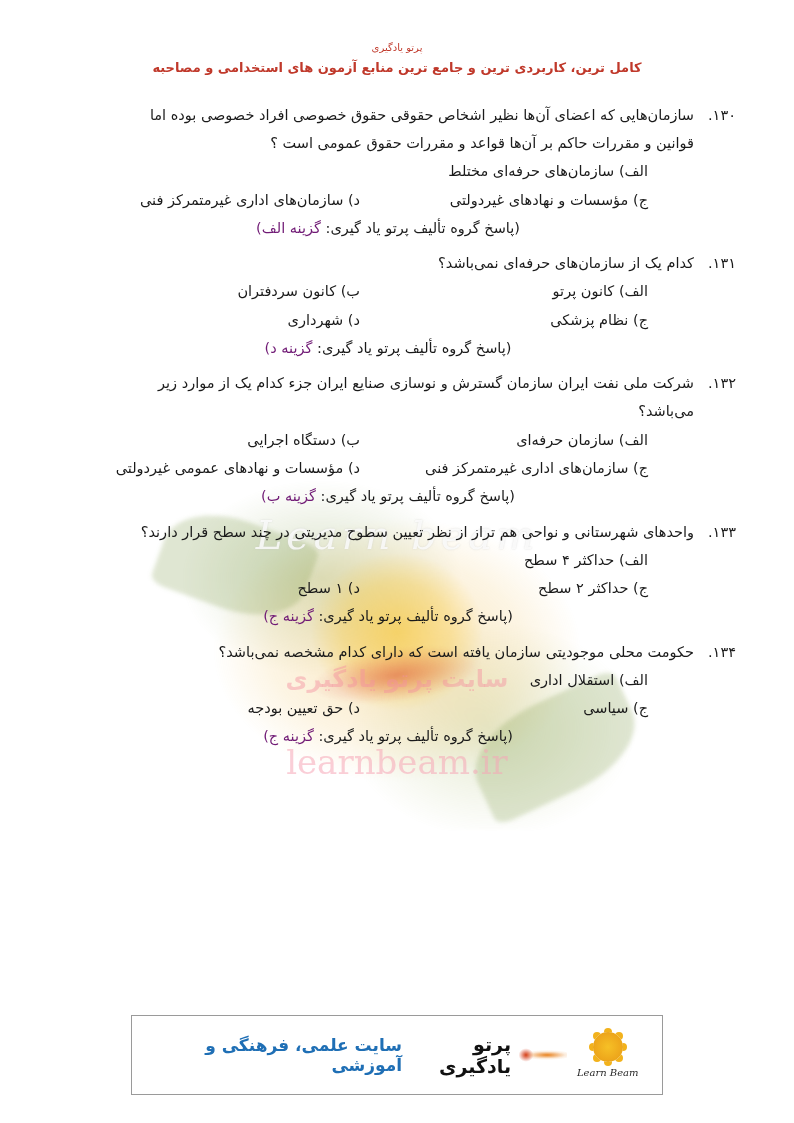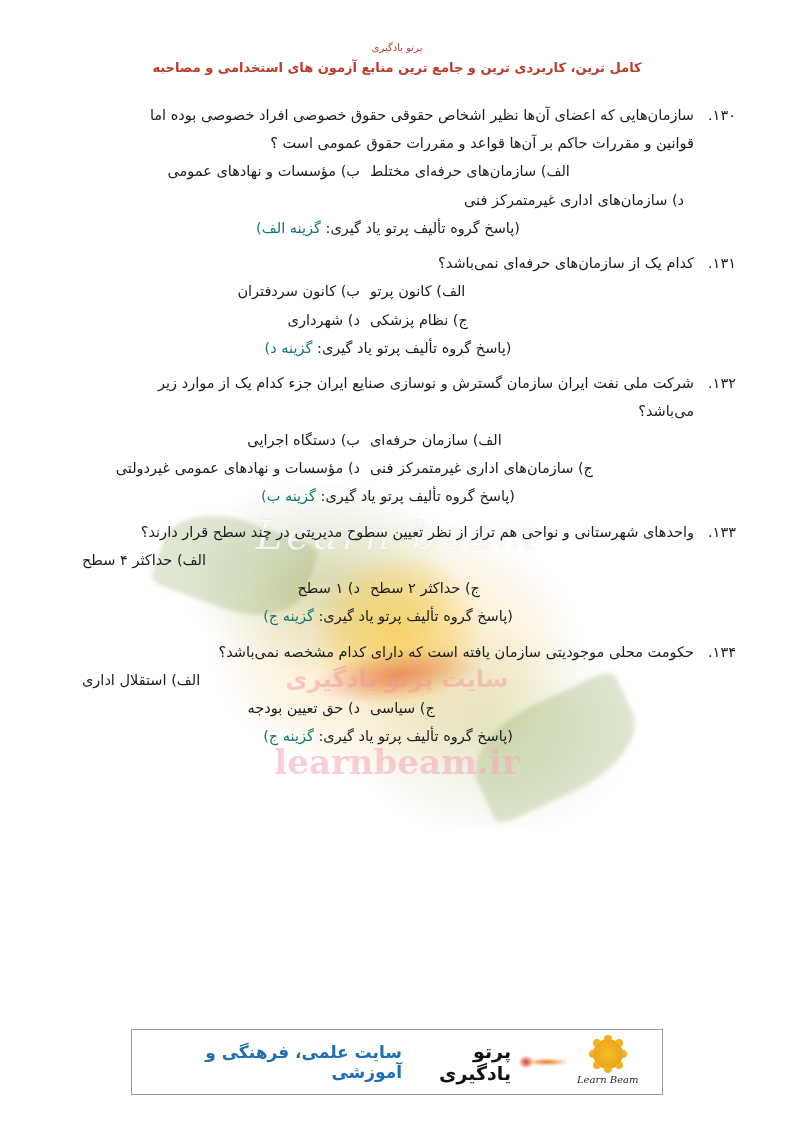--- a/index.html
+++ b/index.html
@@ -77,21 +77,20 @@
   }
   .wm-text-site {
     position: absolute;
     left: 50%;
     top: 742px;
     transform: translateX(-50%);
     font-family: "DejaVu Serif", serif;
     font-size: 34px;
     color: rgba(246,166,182,0.55);
     white-space: nowrap;
-    font-weight: bold;
   }
 
   
   .page {
     position: relative;
     z-index: 1;
     padding: 40px 52px 0 52px;
     box-sizing: border-box;
     height: 100%;
   }
@@ -142,39 +141,39 @@
   .opt-row {
     display: flex;
     flex-direction: row;
     padding-right: 48px;
     padding-left: 30px;
   }
   .opt-cell {
     flex: 1 1 50%;
     white-space: nowrap;
   }
-  .opt-cell.right { text-align: left; padding-right: 46px;}
+  .opt-cell.right { text-align: right; padding-right: 46px;}
   .opt-cell.left  { text-align: right; padding-right: 10px;}
 
   .answer-row {
     padding-right: 48px;
     padding-left: 30px;
     text-align: center;
   }
   .answer-label { color: #1a1a1a; }
-  .answer-value { color: #0f766e; }
+  .answer-value { color: #701a75; }
 
   
   .footer {
     position: absolute;
     left: 50%;
     transform: translateX(-50%);
     bottom: 28px;
     width: 532px;
-    height: 66px;
+    height: 80px;
     border: 1px solid #9a9a9a;
     background: #ffffff;
     display: flex;
     flex-direction: row-reverse;
     align-items: center;
     justify-content: space-between;
     padding: 0 14px;
     box-sizing: border-box;
     z-index: 2;
   }
@@ -255,23 +254,23 @@
   <div class="questions">
 
     <div class="q-block">
       <div class="q-head">
         <span class="q-num">۱۳۰.</span>
         <span class="q-text">سازمان‌هایی که اعضای آن‌ها نظیر اشخاص حقوقی حقوق خصوصی افراد خصوصی بوده اما</span>
       </div>
       <div class="q-text-cont opt-row" style="display:block;text-align:right;padding-right:48px;">قوانین و مقررات حاکم بر آن‌ها قواعد و مقررات حقوق عمومی است ؟</div>
       <div class="opt-row">
         <div class="opt-cell right">الف) سازمان‌های حرفه‌ای مختلط</div>
-        <div class="opt-cell left">ب) مؤسسات و نهادهای عمومی</div>
-      </div>
-      <div class="opt-row">
+      </div>
+      <div class="opt-row">
+        <div class="opt-cell right">ج) مؤسسات و نهادهای غیردولتی</div>
         <div class="opt-cell left">د) سازمان‌های اداری غیرمتمرکز فنی</div>
       </div>
       <div class="answer-row">
         <span class="answer-label">(پاسخ گروه تألیف پرتو یاد گیری:</span>
         <span class="answer-value">گزینه الف)</span>
       </div>
     </div>
 
     <div class="q-block">
       <div class="q-head">

